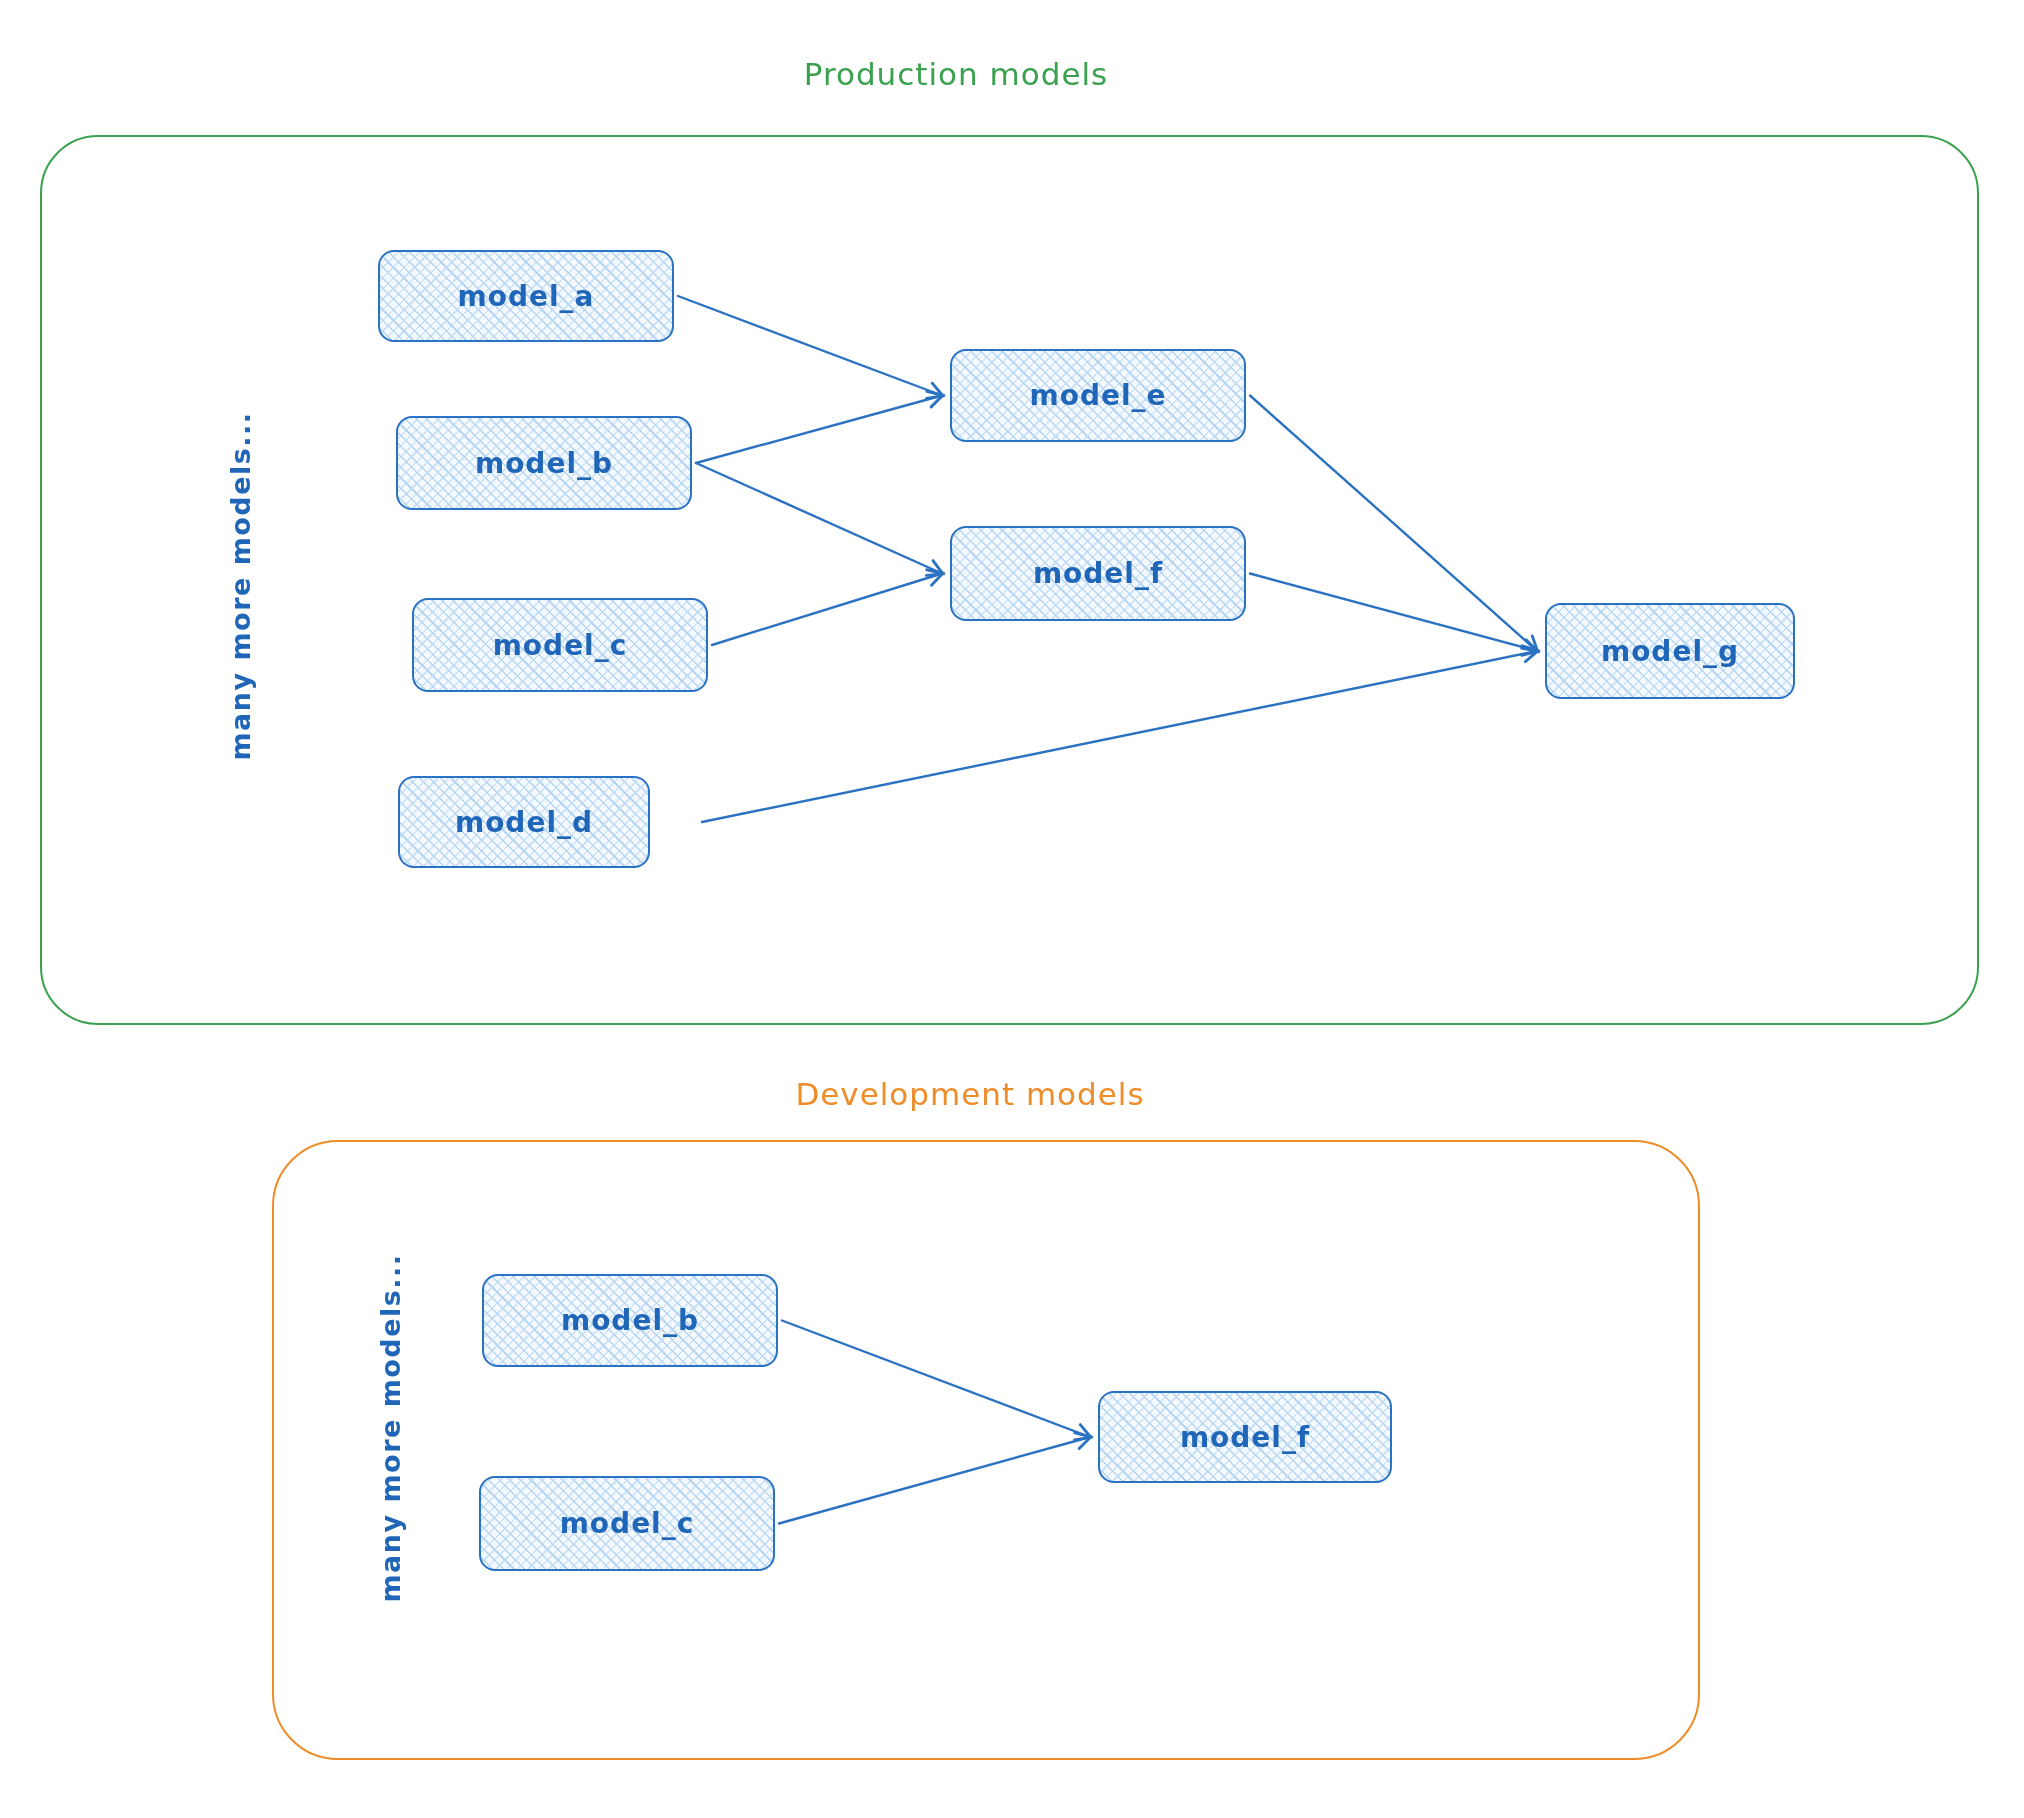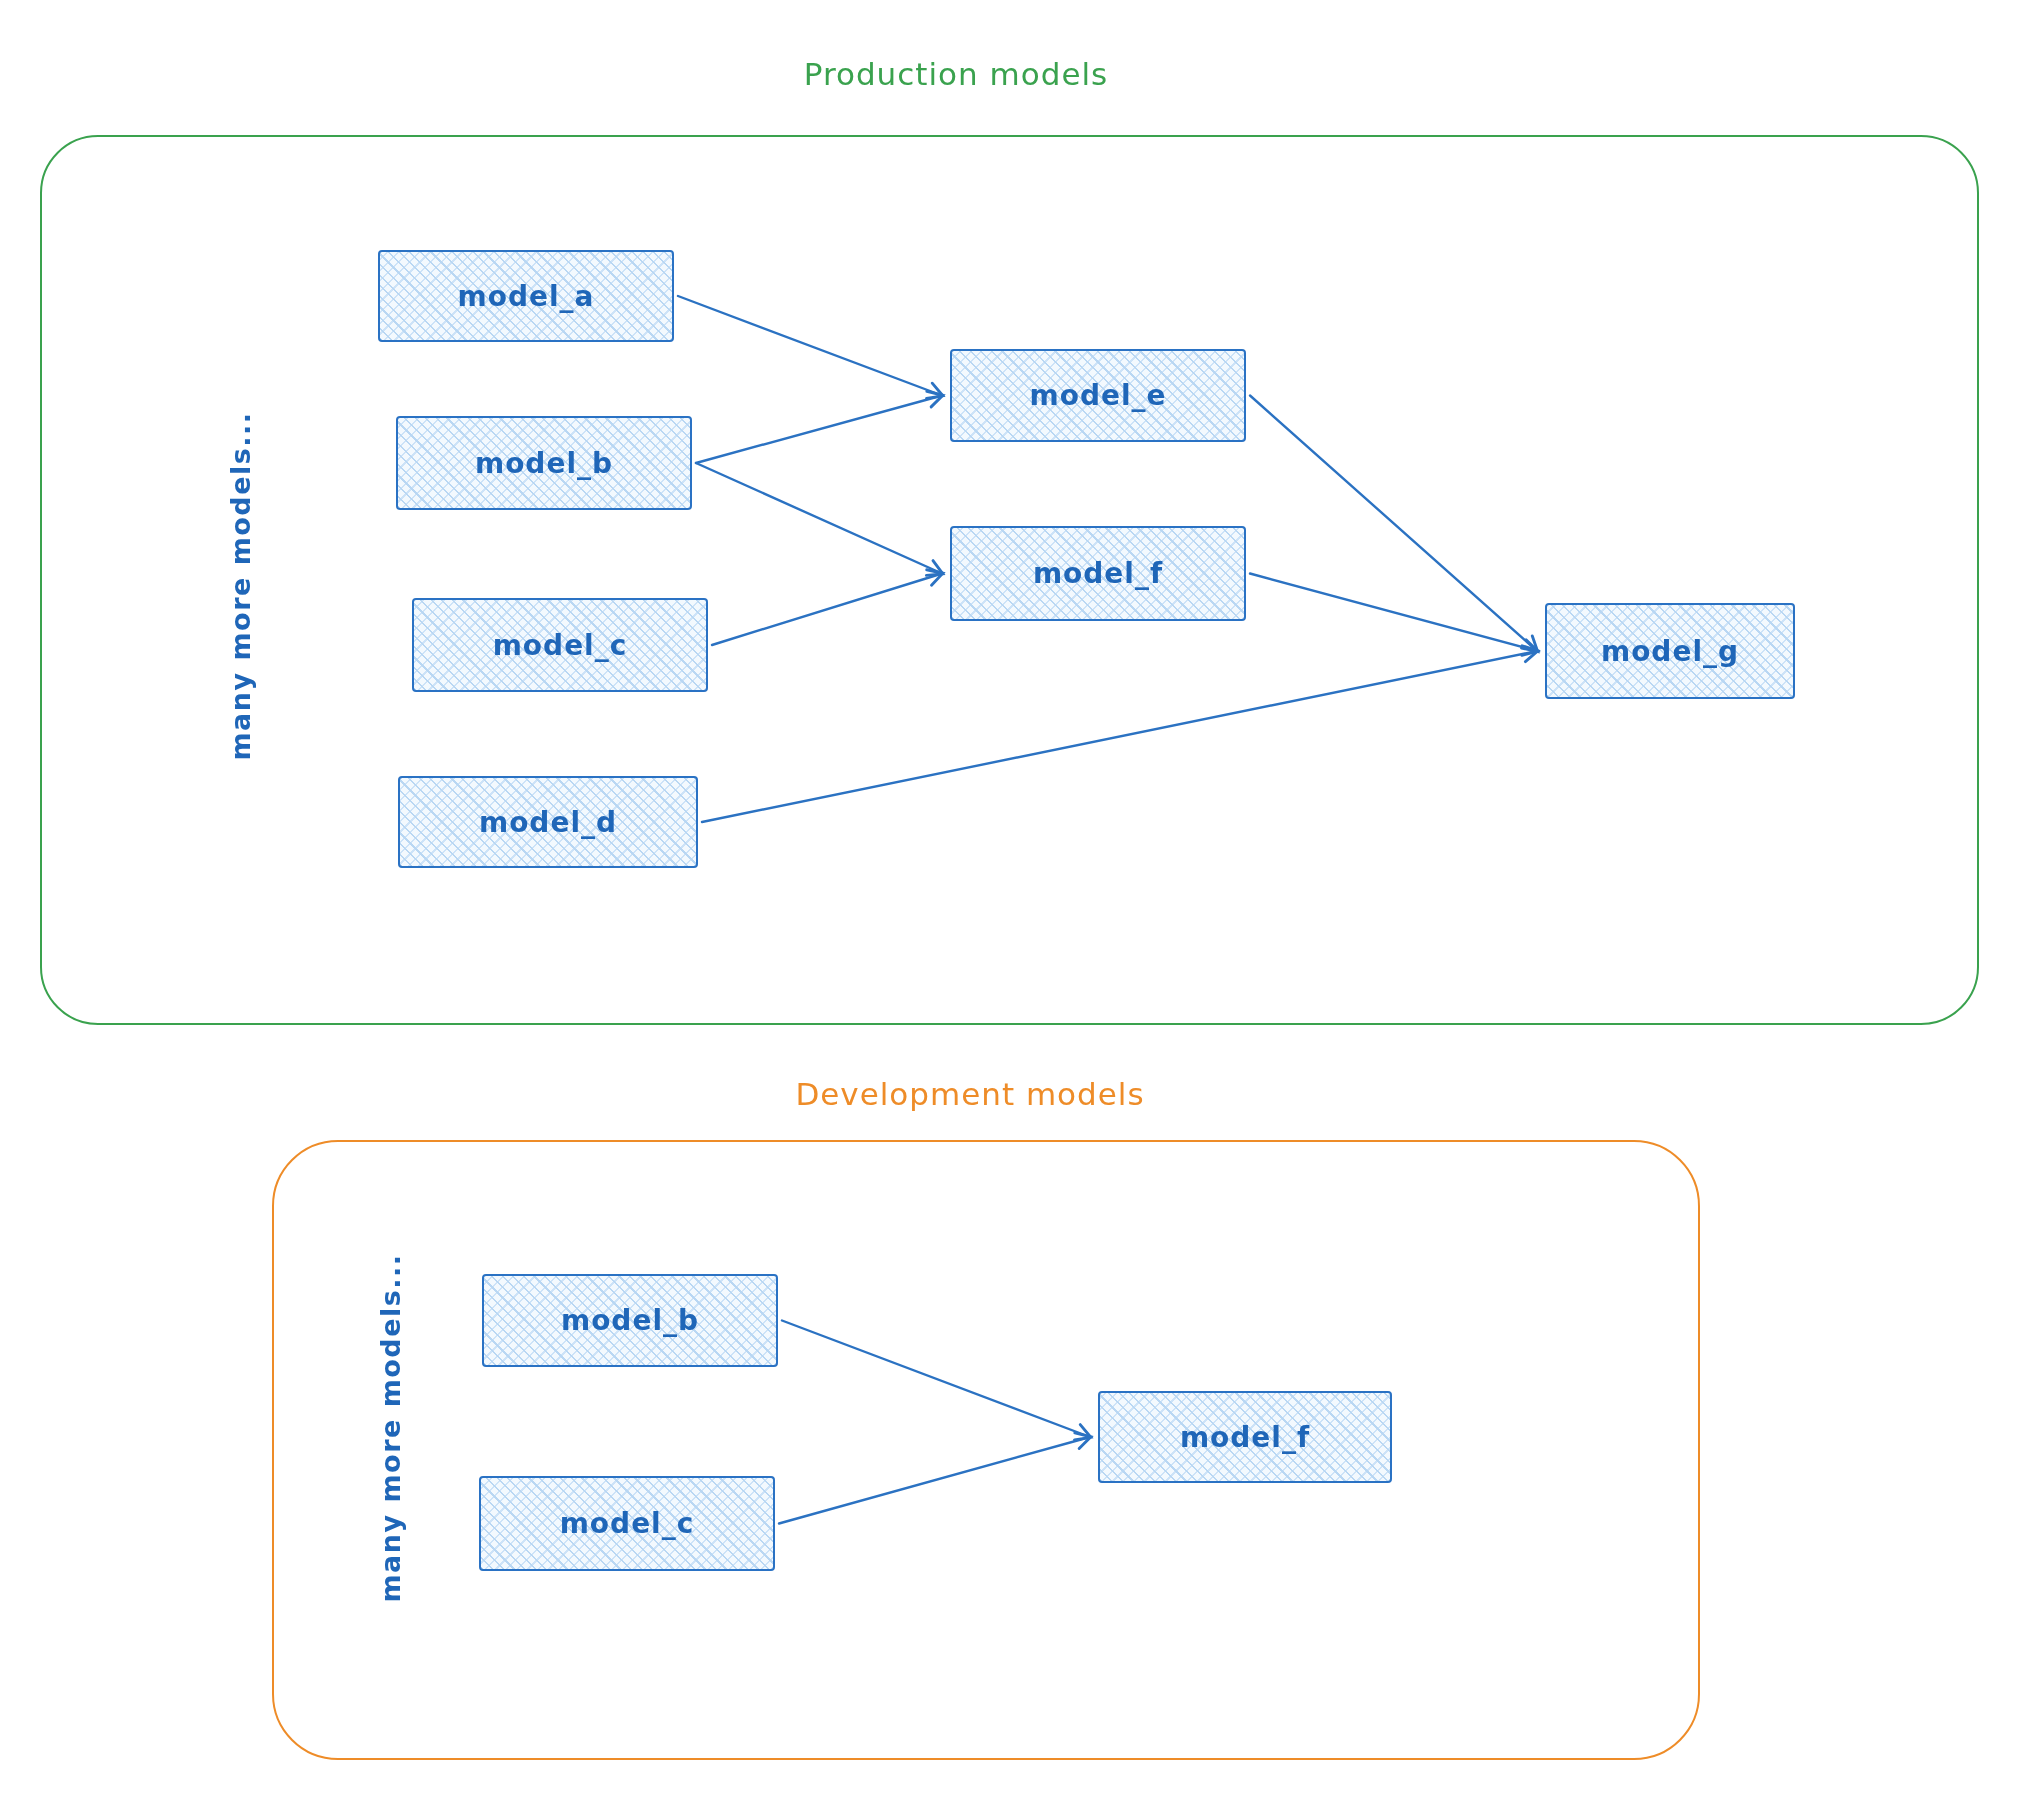--- a/index.html
+++ b/index.html
@@ -31,21 +31,21 @@
     font-size:27px;
     font-weight:600;
     letter-spacing:1.5px;
     white-space:nowrap;
     color:var(--node-text,#1f66b8);
   }
   .node{
     position:absolute;
     box-sizing:border-box;
     border:2.4px solid var(--node-stroke,#2a72c4);
-    border-radius:4px;
+    border-radius:16px;
     display:flex;
     align-items:center;
     justify-content:center;
     background-color:var(--node-fill,#f3f9fe);
     background-image:
       repeating-linear-gradient(45deg,  var(--hatch-dark,#b9d7f3) 0 1.6px, transparent 1.6px 7.5px),
       repeating-linear-gradient(-45deg, var(--hatch-light,#cde3f8) 0 1.6px, transparent 1.6px 7.5px);
   }
   .node-label{
     color:var(--node-text,#1f66b8);
@@ -73,21 +73,21 @@
     <div class="nodes" id="nodes-0">
         <div class="node" style="left: 378px; top: 250px; width: 296px; height: 92px;">
           <span class="node-label">model_a</span>
         </div>
         <div class="node" style="left: 396px; top: 416px; width: 296px; height: 94px;">
           <span class="node-label">model_b</span>
         </div>
         <div class="node" style="left: 412px; top: 598px; width: 296px; height: 94px;">
           <span class="node-label">model_c</span>
         </div>
-        <div class="node" style="left: 398px; top: 776px; width: 300px; height: 92px;">
+        <div class="node" style="left: 398px; top: 776px; width: 252px; height: 92px;">
           <span class="node-label">model_d</span>
         </div>
         <div class="node" style="left: 950px; top: 349px; width: 296px; height: 93px;">
           <span class="node-label">model_e</span>
         </div>
         <div class="node" style="left: 950px; top: 526px; width: 296px; height: 95px;">
           <span class="node-label">model_f</span>
         </div>
         <div class="node" style="left: 1545px; top: 603px; width: 250px; height: 96px;">
           <span class="node-label">model_g</span>

